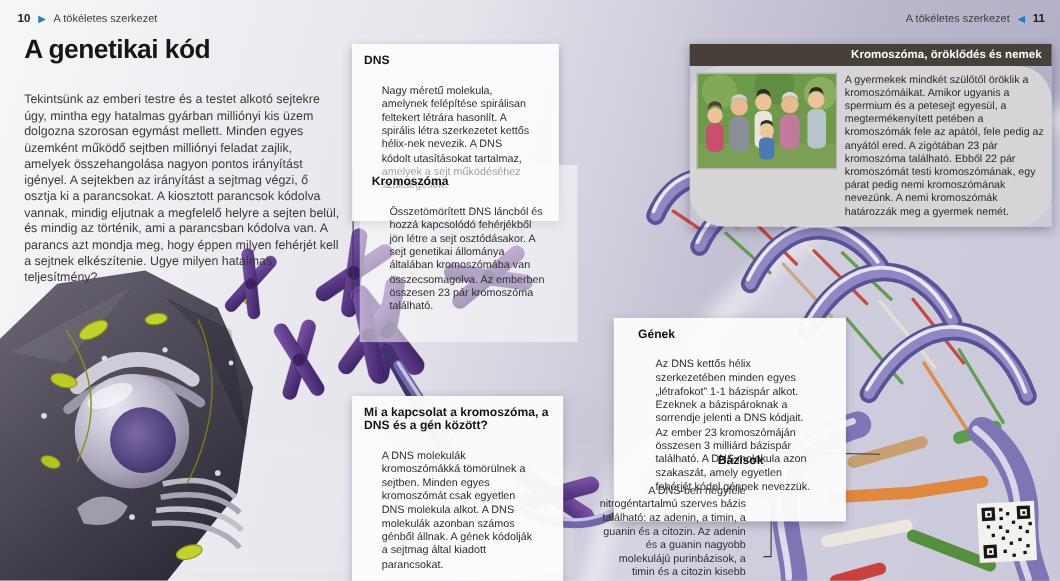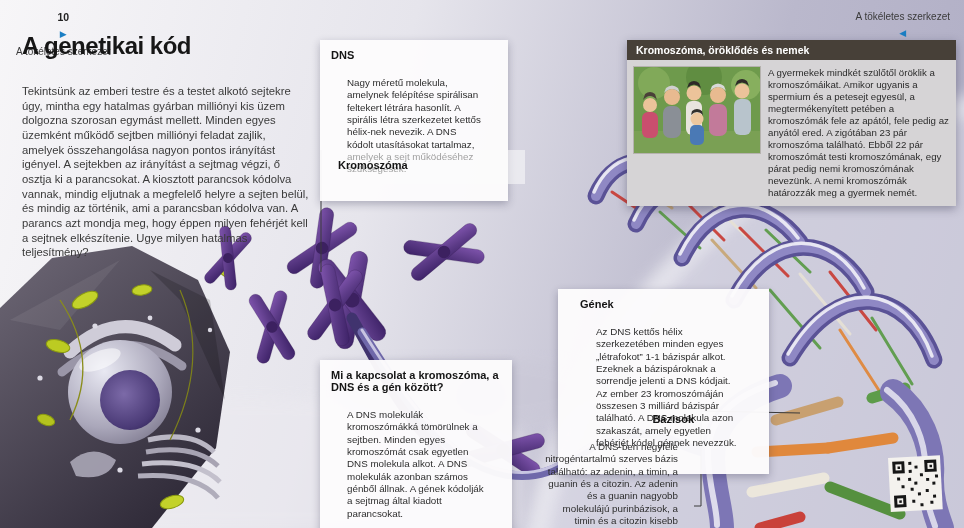--- a/index.html
+++ b/index.html
@@ -3,21 +3,21 @@
 <meta charset="utf-8">
 <style>
   html,body{margin:0;padding:0;}
   body{width:964px;height:528px;overflow:hidden;position:relative;
        font-family:"Liberation Sans","DejaVu Sans",sans-serif;
        background:linear-gradient(105deg,#f7f6f8 0%,#e6e5ec 38%,#bab8cc 72%,#aeacc4 100%);}
   .art{position:absolute;inset:0;z-index:0;}
   .layer{position:absolute;z-index:2;}
 
   
-  .runhead{top:11px;display:flex;align-items:center;gap:7px;font-size:10px;color:#3b3b3b;flex-direction:column;}
+  .runhead{top:11px;display:flex;align-items:center;gap:7px;font-size:10px;color:#3b3b3b;}
   .runhead .pno{font-weight:bold;color:#222;font-size:10.5px;}
   .runhead .arrow{color:#1b7fc4;font-size:9px;line-height:1;}
 
   .title{left:22px;top:32px;font-size:24px;font-weight:bold;color:#161616;letter-spacing:-0.5px;}
   .intro{left:22px;top:84px;width:287px;font-size:11.3px;line-height:1.3;color:#3a3a3a;}
 
   .callout{background:rgba(252,251,252,0.97);box-shadow:0 3px 8px rgba(40,40,70,0.3);
            padding:9px 11px;color:#2e2e2e;}
   .callout h3{margin:0 0 4px 0;font-size:11px;color:#141414;}
   .callout p{margin:16px;font-size:9.8px;line-height:1.26;}
@@ -26,22 +26,22 @@
   .box-krom{left:327px;top:150px;width:176px;background:rgba(252,251,252,0.55);box-shadow:none;}
   .box-genek{left:558px;top:289px;width:178px;padding-left:22px;}
   .box-kapcs{left:320px;top:360px;width:170px;}
 
   .box-bazisok{left:528px;top:413px;width:166px;text-align:right;background:none;box-shadow:none;padding:0;}
   .box-bazisok h3{margin:0 0 3px 0;font-size:11px;color:#141414;}
   .box-bazisok p{margin:16px;font-size:9.8px;line-height:1.26;color:#2d2d2d;}
 
   .feature{left:627px;top:40px;width:329px;box-shadow:0 3px 9px rgba(30,30,55,0.35);}
   .feature .fhead{background:#474038;color:#fff;font-weight:bold;font-size:10.5px;
-                  padding:4px 9px;}
-  .feature .fbody{background:#d6d4d6;padding:7px;display:flex;gap:8px;align-items:flex-start;}
+                  padding:4px 9px;text-align:right;}
+  .feature .fbody{background:#d6d4d6;padding:7px;display:flex;gap:8px;align-items:flex-start;border-radius:31px;}
   .feature .photo{width:126px;height:86px;flex:0 0 auto;outline:1px solid #b5b2ae;}
   .feature .ftext{flex:1;font-size:9.7px;line-height:1.24;color:#2b2b2b;}
 </style>
 </head>
 <body>
 
 <svg class="art" width="964" height="528" viewBox="0 0 964 528">
   <defs>
     <linearGradient id="chromG" x1="0" y1="0" x2="1" y2="1">
       <stop offset="0" stop-color="#8055ae"></stop>
@@ -252,20 +252,21 @@
 
 <p class="layer intro" style="margin:0;">Tekintsünk az emberi testre és a testet alkotó sejtekre úgy, mintha egy hatalmas gyárban milliónyi kis üzem dolgozna szorosan egymást mellett. Minden egyes üzemként működő sejtben milliónyi feladat zajlik, amelyek összehangolása nagyon pontos irányítást igényel. A sejtekben az irányítást a sejtmag végzi, ő osztja ki a parancsokat. A kiosztott parancsok kódolva vannak, mindig eljutnak a megfelelő helyre a sejten belül, és mindig az történik, ami a parancsban kódolva van. A parancs azt mondja meg, hogy éppen milyen fehérjét kell a sejtnek elkészítenie. Ugye milyen hatalmas teljesítmény?</p>
 
 <div class="layer callout box-dns">
   <h3>DNS</h3>
   <p>Nagy méretű molekula, amelynek felépítése spirálisan feltekert létrára hasonlít. A spirális létra szerkezetet kettős hélix-nek nevezik. A DNS kódolt utasításokat tartalmaz, amelyek a sejt működéséhez szükségesek.</p>
 </div>
 
 <div class="layer callout box-krom">
   <h3>Kromoszóma</h3>
+  <p>Összetömörített DNS láncból és hozzá kapcsolódó fehérjékből jön létre a sejt osztódásakor. A sejt genetikai állománya általában kromoszómába van összecsomagolva. Az emberben összesen 23 pár kromoszóma található.</p>
 </div>
 
 <div class="layer feature">
   <div class="fhead">Kromoszóma, öröklődés és nemek</div>
   <div class="fbody">
     <div class="photo">
       <svg width="126" height="86" viewBox="0 0 126 86">
         <rect width="126" height="86" fill="#6e9a4c"></rect>
         <circle cx="20" cy="16" r="16" fill="#86ad5c" opacity="0.8"></circle>
         <circle cx="70" cy="10" r="18" fill="#5d8a3e" opacity="0.8"></circle>

